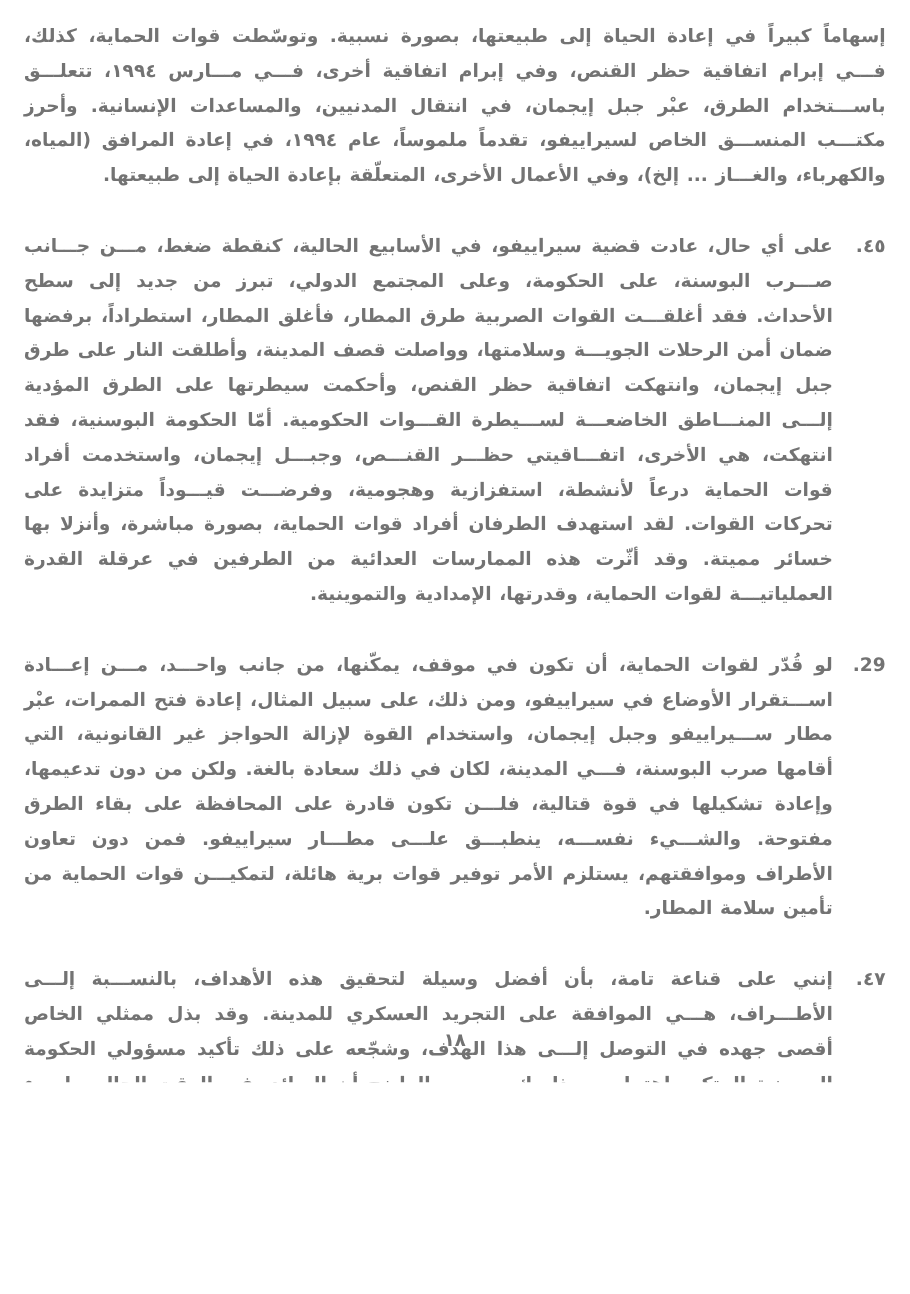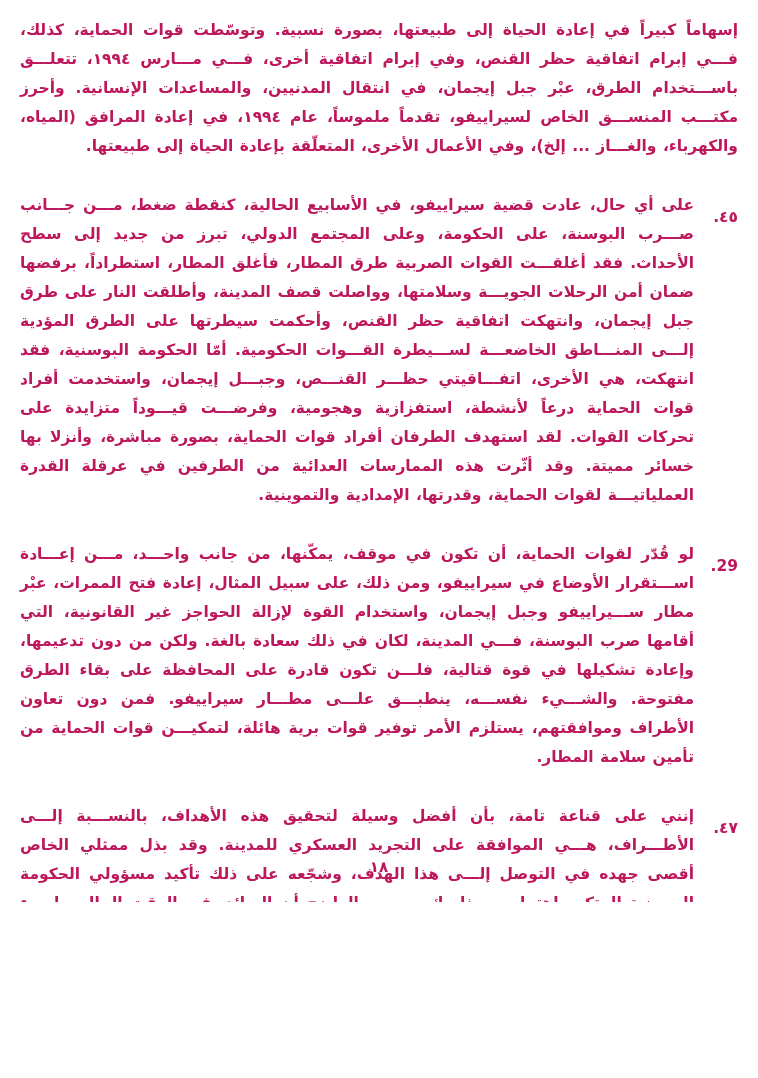--- a/index.html
+++ b/index.html
@@ -6,21 +6,21 @@
     margin: 0;
     padding: 0;
     background: #ffffff;
   }
   .page {
     position: relative;
     width: 758px;
     height: 902px;
     margin: 0 auto;
     background: #ffffff;
-    color: #be185d;
+    color: #737373;
     direction: rtl;
     font-family: "DejaVu Sans", sans-serif;
     font-weight: bold;
     box-sizing: border-box;
     padding: 16px 20px 0 20px;
     overflow: hidden;
   }
   .para {
     position: relative;
     text-align: justify;
@@ -28,21 +28,21 @@
     line-height: 29px;
     margin: 0 0 30px 0;
     word-spacing: 1px;
   }
   .para.numbered {
     padding-right: 44px;
   }
   .para-number {
     position: absolute;
     right: 0;
-    top: 12px;
+    top: 0;
     white-space: nowrap;
   }
   .para-text {
     display: inline;
   }
   .page-number {
     position: absolute;
     left: 0;
     right: 0;
     bottom: 26px;

